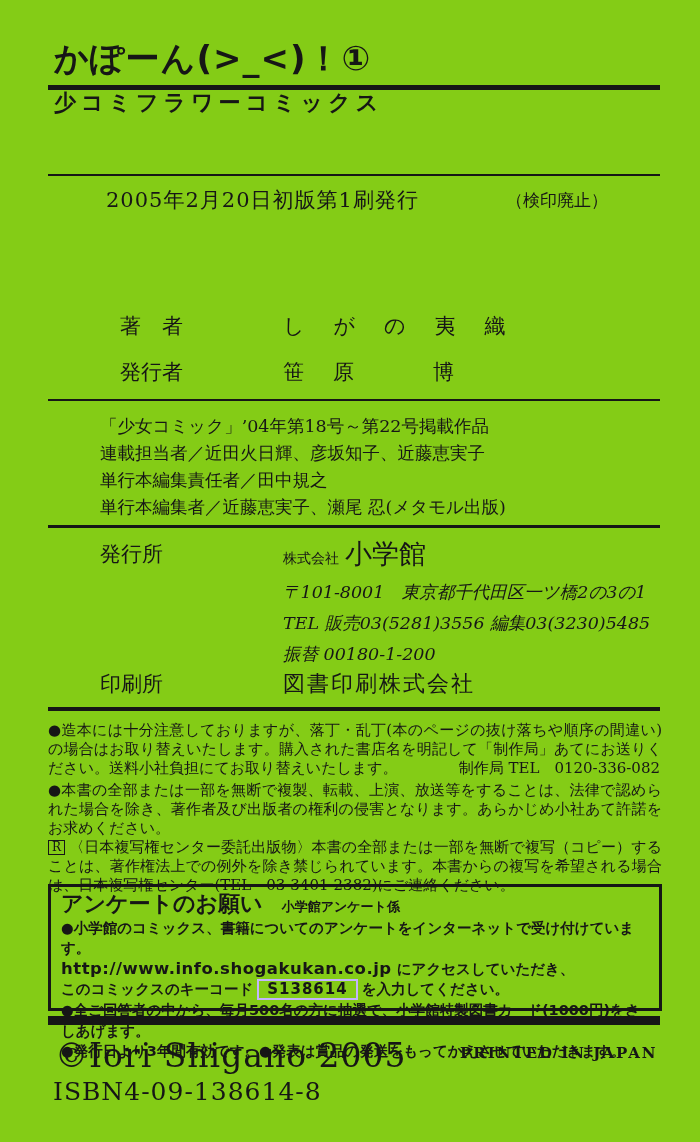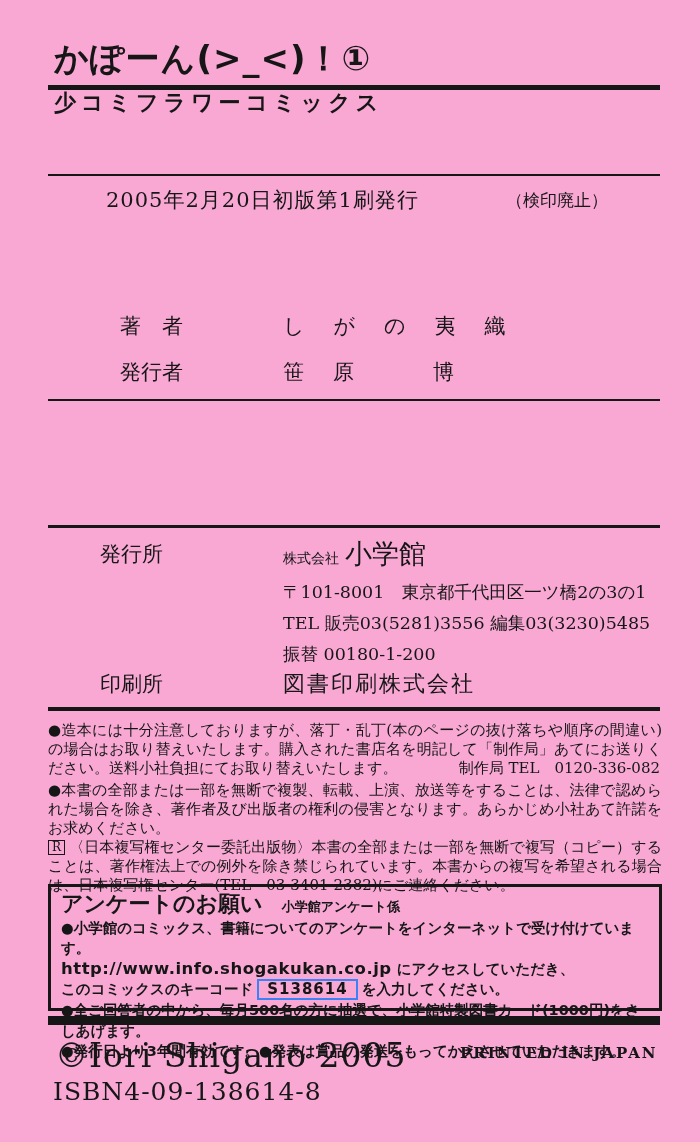--- a/index.html
+++ b/index.html
@@ -1,18 +1,18 @@
 <!DOCTYPE html>
 <html><head>
 <meta charset="utf-8">
 <style>
   html,body { margin:0; padding:0; background:#e8e8e6; }
   .page {
     position:relative; width:700px; height:1142px; margin:0 auto;
-    background:#f9a8d4; color:#161616; overflow:hidden;
+    background:#84cc16; color:#161616; overflow:hidden;
     font-family:"DejaVu Serif","Liberation Serif",serif;
   }
   .gothic { font-family:"DejaVu Sans","Liberation Sans",sans-serif; }
   .abs { position:absolute; }
   .rule { position:absolute; left:48px; width:612px; background:#161616; }
   .rule-thin  { height:2px; }
   .rule-med   { height:3px; }
   .rule-thick { height:5px; }
   .rule-bar   { height:9px; }
 
@@ -33,41 +33,41 @@
   .credit-1 { top:358px; }
 
   .serialization { left:100px; top:413px; width:560px; font-size:17.5px; line-height:27px; }
   .serialization div { white-space:nowrap; }
 
   .publisher-label { left:100px; top:540px; font-size:21px; }
   .publisher-company { left:283px; top:536px; white-space:nowrap; }
   .publisher-company .prefix { font-size:14px; }
   .publisher-company .name { font-size:27px; margin-left:6px; }
   .publisher-details { left:283px; top:577px; width:380px; font-size:17.5px; line-height:31px; }
-  .publisher-details div { white-space:nowrap; }
+  .publisher-details div { white-space:nowrap;font-style:italic; }
 
   .printer-label { left:100px; top:670px; font-size:21px; }
   .printer-name  { left:283px; top:669px; font-size:22px; letter-spacing:2px; }
 
   .notice1 { left:48px; top:721px; width:614px; height:57px; font-size:15px;
              line-height:19px; text-align:justify; }
   .notice1 .tel { position:absolute; right:2px; bottom:0; white-space:nowrap; }
   .notice2 { left:48px; top:781px; width:614px; font-size:15px; line-height:19px; text-align:justify; }
   .rbox { display:inline-block; border:1px solid #161616; font-size:12px; line-height:13px;
           padding:0 3px; margin-right:4px; vertical-align:1px; }
 
   .survey-box {
     left:48px; top:884px; width:588px; height:106px;
     border:3px solid #161616; padding:7px 10px 8px 10px;
     font-size:14.5px; font-weight:bold; line-height:20.5px;
   }
   .survey-title { font-size:22px; }
   .survey-subtitle { font-size:13px; margin-left:14px; }
   .survey-url { font-size:16.5px; letter-spacing:0.5px; }
-  .keycode-box { display:inline-block; border:2px solid #3b82f6; padding:0 8px;
+  .keycode-box { display:inline-block; border:2px solid #c4b5fd; padding:0 8px;
                  font-size:15px; line-height:17px; margin:0 4px; letter-spacing:1px; }
 
   .footer-copyright { left:55px; top:1036px; font-size:33px; letter-spacing:1px; }
   .footer-printed   { left:460px; top:1044px; font-size:15px; font-weight:bold; letter-spacing:2px; }
   .footer-isbn      { left:53px; top:1077px; font-size:25px; font-weight:normal; letter-spacing:1px; }
 </style>
 </head>
 <body>
 
 <div class="page">
@@ -85,20 +85,26 @@
   <div class="abs credit-row credit-0">
     <span class="lbl">著　者</span>
     <span class="val">し　が　の　夷　織</span>
   </div>
   <div class="abs credit-row credit-1">
     <span class="lbl">発行者</span>
     <span class="val">笹　原　　　博</span>
   </div>
   <div class="rule rule-thin" style="top:399px; height:1.5px;"></div>
 
+  <div class="abs serialization">
+    <div>「少女コミック」’04年第18号～第22号掲載作品</div>
+    <div>連載担当者／近田火日輝、彦坂知子、近藤恵実子</div>
+    <div>単行本編集責任者／田中規之</div>
+    <div>単行本編集者／近藤恵実子、瀬尾 忍(メタモル出版)</div>
+  </div>
   <div class="rule rule-med" style="top:525px;"></div>
 
   <div class="abs publisher-label">発行所</div>
   <div class="abs publisher-company">
     <span class="prefix">株式会社</span><span class="name">小学館</span>
   </div>
   <div class="abs publisher-details">
     <div>〒101-8001　東京都千代田区一ツ橋2の3の1</div>
     <div>TEL 販売03(5281)3556 編集03(3230)5485</div>
     <div>振替 00180-1-200</div>

